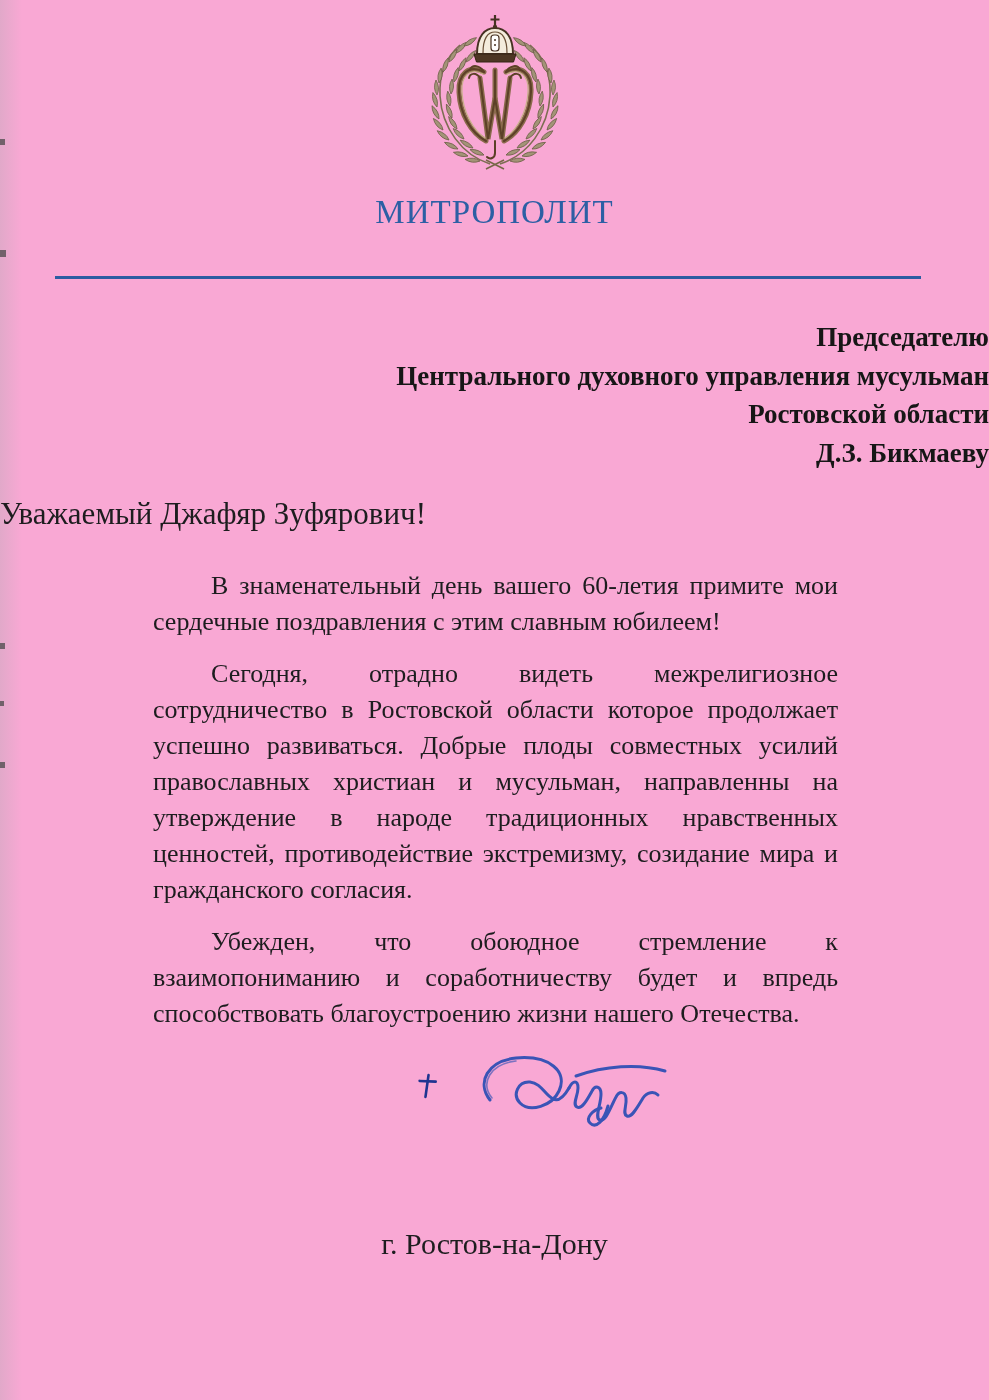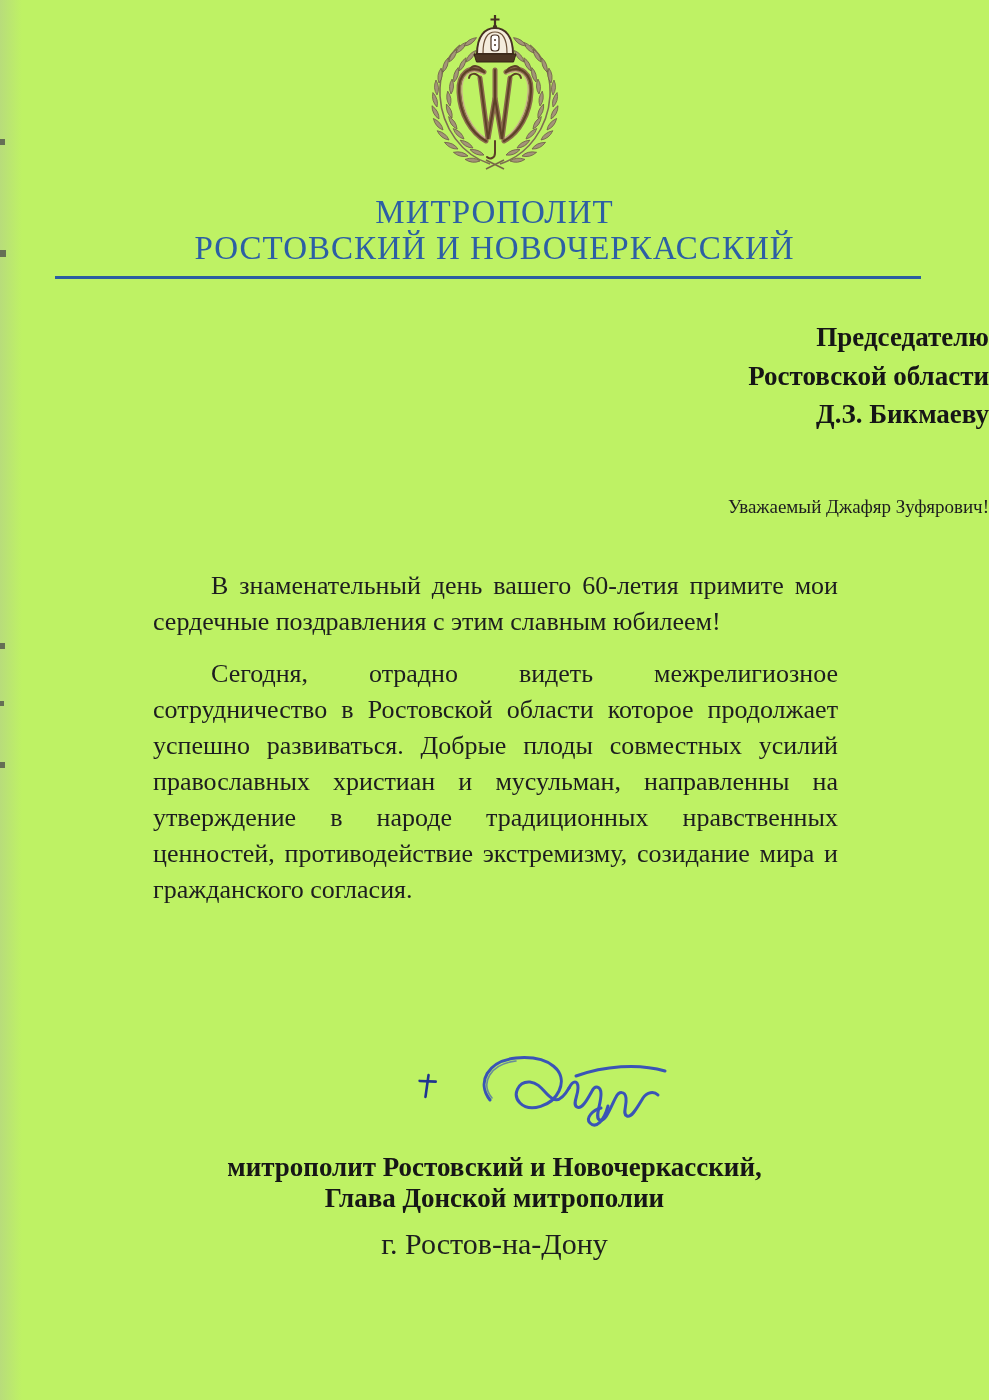--- a/index.html
+++ b/index.html
@@ -1,20 +1,20 @@
 <!DOCTYPE html>
 <html lang="ru"><head>
 <meta charset="utf-8">
 <style>
   html,body{margin:0;padding:0;background:#9a9a9a;}
   .page{
     position:relative;
     width:989px;height:1400px;
     margin:0 auto;
-    background:#bef264;
+    background:#f9a8d4;
     overflow:hidden;
     font-family:"Liberation Serif", serif;
     color:#1d1d1f;
   }
   
   .scan-shade-left{
     position:absolute;left:0;top:0;width:22px;height:100%;
     background:linear-gradient(to right, rgba(170,170,176,0.30), rgba(255,255,255,0));
     pointer-events:none;
   }
@@ -34,21 +34,21 @@
 
   
   .addressee{
     position:absolute;top:318px;left:0;width:100%;
     text-align:right;font-weight:bold;
     font-size:27px;line-height:38.5px;color:#161616;
   }
 
   .salutation{
     position:absolute;top:496px;left:0;width:100%;
-    text-align:right;font-size:19px;color:#1d1d1f;
+    text-align:left;font-size:31px;color:#1d1d1f;
   }
 
   
   .body{
     position:absolute;top:552px;left:137px;width:717px;
     font-size:26px;line-height:36px;color:#1d1d1f;
   }
   .body p{
     margin:16px;
     text-align:justify;
@@ -178,56 +178,53 @@
       </g>
       <g stroke="#c9b08c" stroke-width="1.2">
         <path d="M63,62 C50,55 41,64 42,80 C43,100 53,118 65,126"></path>
         <path d="M87,62 C100,55 109,64 108,80 C107,100 97,118 85,126"></path>
       </g>
     </g>
   </svg>
 
   <div class="letterhead">
     <div>МИТРОПОЛИТ</div>
-    <div>РОСТОВСКИЙ И НОВОЧЕРКАССКИЙ</div>
   </div>
   <div class="rule"></div>
 
   <div class="addressee">
     <div>Председателю</div>
+    <div>Центрального духовного управления мусульман</div>
     <div>Ростовской области</div>
     <div>Д.З. Бикмаеву</div>
   </div>
 
   <div class="salutation">Уважаемый Джафяр Зуфярович!</div>
 
   <div class="body">
     <p>В знаменательный день вашего 60-летия примите мои сердечные поздравления с этим славным юбилеем!</p>
     <p>Сегодня, отрадно видеть межрелигиозное сотрудничество в Ростовской области которое продолжает успешно развиваться. Добрые плоды совместных усилий православных христиан и мусульман, направленны на утверждение в народе традиционных нравственных ценностей, противодействие экстремизму, созидание мира и гражданского согласия.</p>
+    <p>Убежден, что обоюдное стремление к взаимопониманию и соработничеству будет и впредь способствовать благоустроению жизни нашего Отечества.</p>
   </div>
 
   <svg class="sig-cross" viewBox="0 0 22 28">
     <g stroke="#1f3490" stroke-width="2.6" stroke-linecap="round" fill="none" transform="rotate(8 11 14)">
       <path d="M11,3 L11,25"></path>
       <path d="M3,10 L19,8.5"></path>
     </g>
   </svg>
   <svg class="sig-script" viewBox="0 0 224 96">
     <g fill="none" stroke="#3a54b6" stroke-width="3" stroke-linecap="round" stroke-linejoin="round">
       <path d="M32,52 C18,34 30,13 58,10 C92,7 110,24 101,43 C94,58 72,65 62,55 C54,47 60,33 72,34 C83,35 87,47 95,51 C101,54 107,47 111,40"></path>
       <path d="M111,40 C115,32 120,32 120,40 C120,48 114,56 119,59 C124,62 130,50 134,43 C137,37 143,38 143,46 C143,57 136,70 142,72 C148,74 153,58 158,49 C161,43 167,43 168,50 C169,58 164,66 169,68 C174,70 180,58 185,50 C189,44 196,43 200,47"></path>
       <path d="M150,58 C146,73 138,81 132,75 C127,70 135,62 143,60"></path>
       <path d="M118,28 C146,18 180,15 207,23"></path>
     </g>
     <g fill="none" stroke="#3a54b6" stroke-width="1.6" opacity="0.65" stroke-linecap="round">
       <path d="M34,50 C22,35 32,16 58,13"></path>
     </g>
   </svg>
 
-  <div class="signoff-title">
-    <div>митрополит Ростовский и Новочеркасский,</div>
-    <div>Глава Донской митрополии</div>
-  </div>
   <div class="place-date">
     <div>г. Ростов-на-Дону</div>
   </div>
 
 </div>
 
 </body></html>

